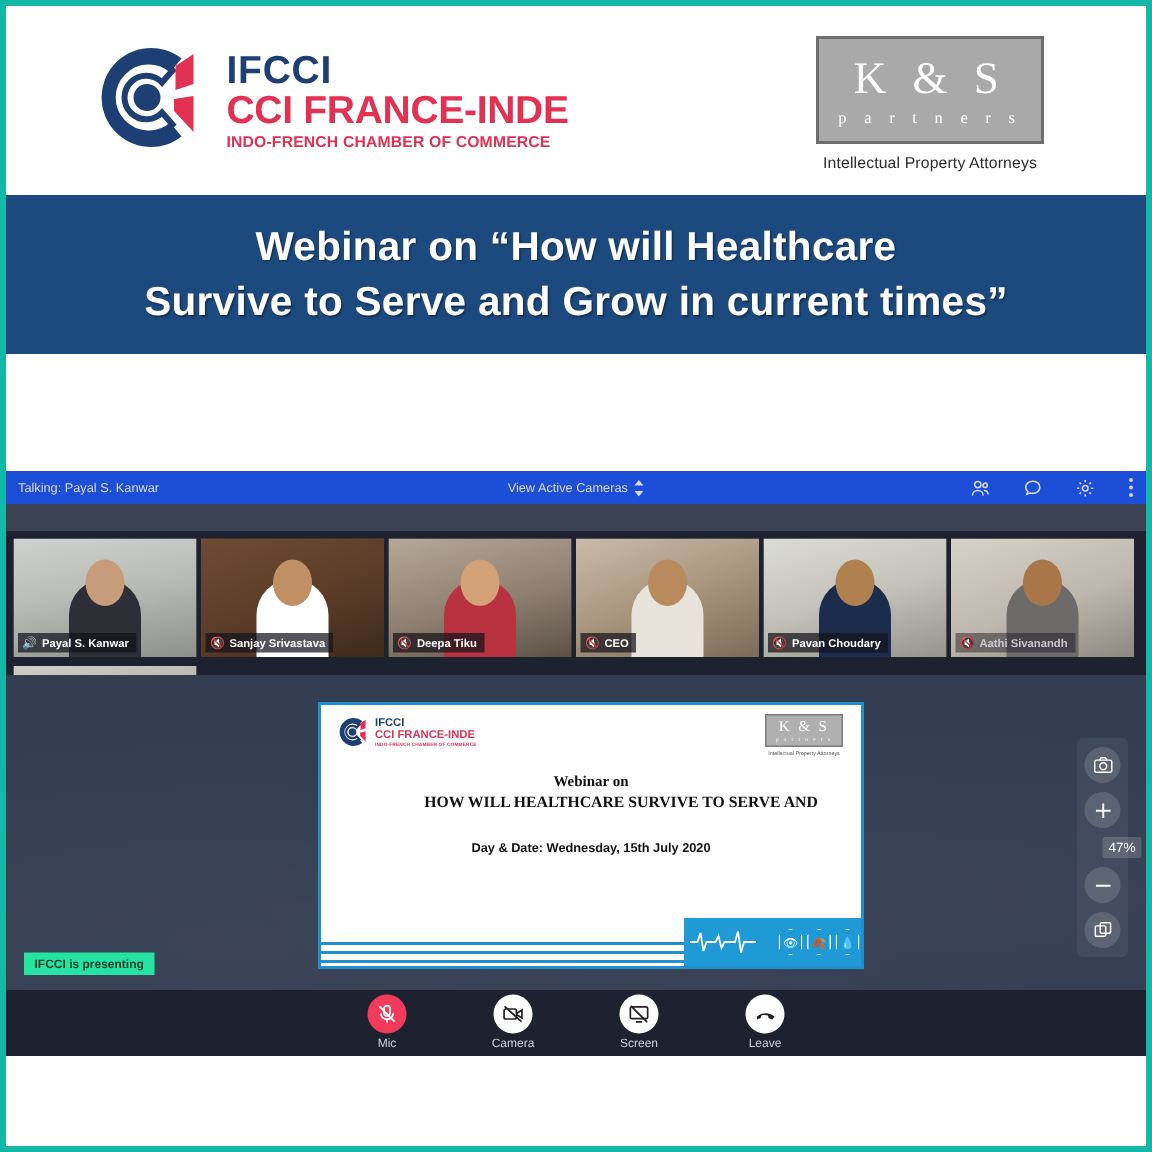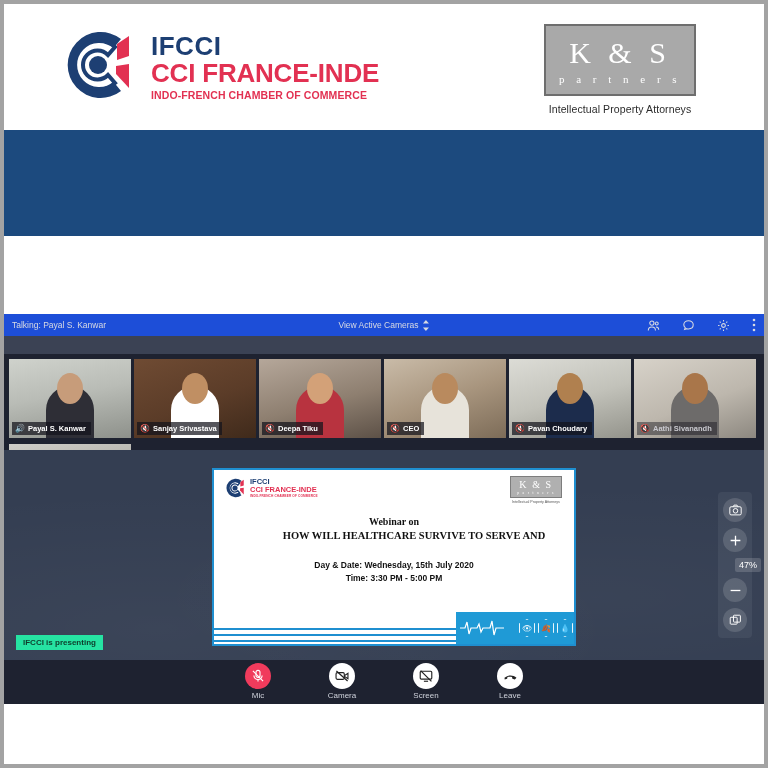--- a/index.html
+++ b/index.html
@@ -8,21 +8,21 @@
     font-family: "Liberation Sans", sans-serif;
     background: #ffffff;
     overflow: hidden;
   }
   #page {
     position: relative;
     width: 768px; height: 768px;
     border: 4px solid #e8days;
     background: #ffffff;
   }
-  #page { border: 4px solid #a3a3a3; }
+  #page { border: 4px solid #14b8a6; }
 
   
   .header {
     position: absolute; left: 0; top: 0;
     width: 760px; height: 126px;
     background: #ffffff;
     display: flex; align-items: center;
   }
   .ifcci-logo {
     position: absolute; left: 55px; top: 22px;
@@ -298,20 +298,22 @@
     <div class="ks-logo">
       <div class="ks-box">
         <div class="ks-main">K &amp; S</div>
         <div class="ks-sub">p a r t n e r s</div>
       </div>
       <div class="ks-caption">Intellectual Property Attorneys</div>
     </div>
   </div>
 
   <div class="title-banner">
+    <div class="tl">Webinar on “How will Healthcare</div>
+    <div class="tl">Survive to Serve and Grow in current times”</div>
   </div>
 
   <div class="white-gap"></div>
 
   <div class="conf">
 
     <div class="conf-topbar">
       <div class="talking-label">Talking: Payal S. Kanwar</div>
 
       <div class="cam-select">
@@ -456,21 +458,20 @@
               <div class="slide-ks-main">K &amp; S</div>
               <div class="slide-ks-sub">p a r t n e r s</div>
             </div>
             <div class="slide-ks-cap">Intellectual Property Attorneys</div>
           </div>
 
           <div class="slide-body">
             <div class="sb-small">Webinar on</div>
             <div class="sb-title">HOW WILL HEALTHCARE SURVIVE TO SERVE AND</div>
             <div class="sb-date">Day &amp; Date: Wednesday, 15th July 2020</div>
-            <div class="sb-date" style="margin-top:0">Time: 3:30 PM - 5:00 PM</div>
           </div>
 
           <div class="slide-bars">
             <div class="bar-line"></div>
             <div class="bar-line"></div>
             <div class="bar-line" style="margin-bottom:0"></div>
           </div>
 
           <div class="ecg-box">
             <svg width="56" height="18" viewBox="0 0 56 18">

